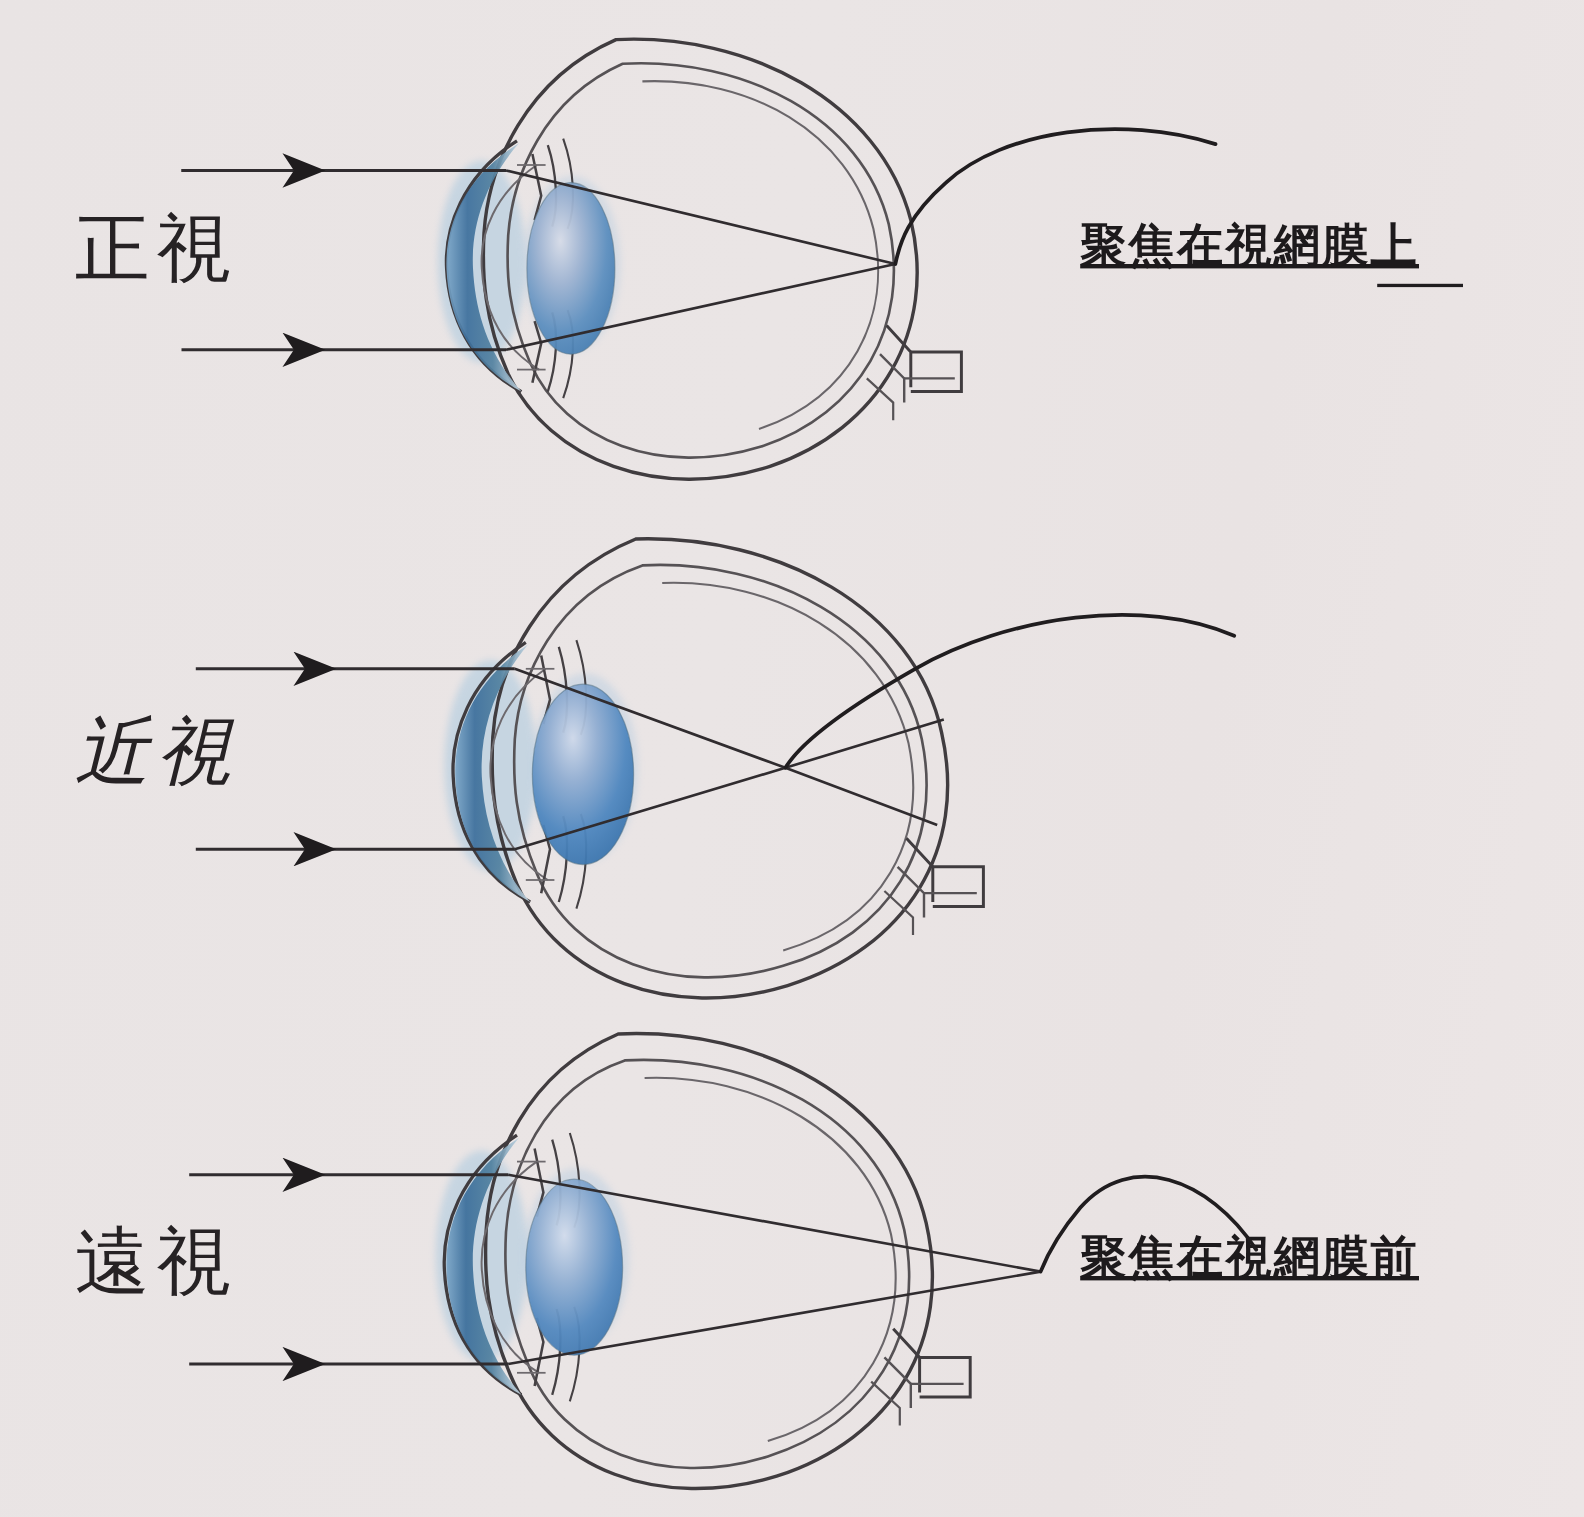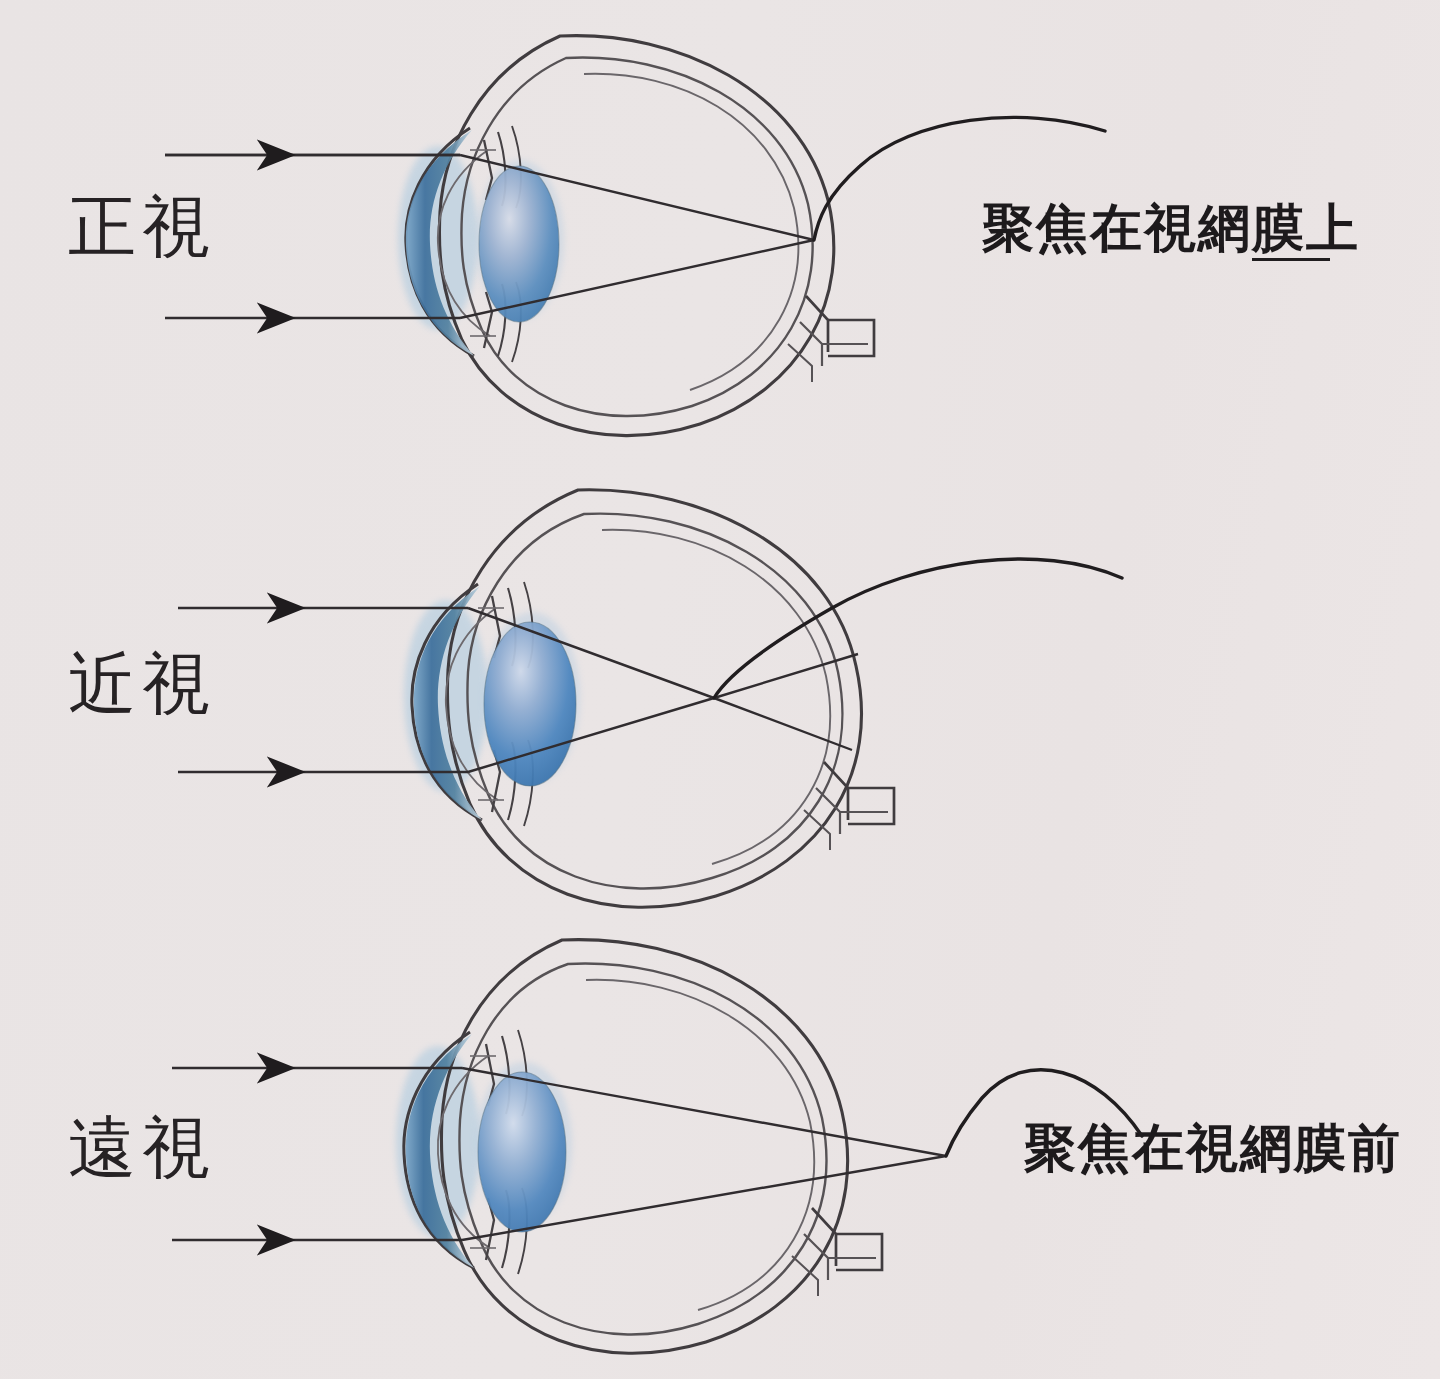--- a/index.html
+++ b/index.html
@@ -34,35 +34,36 @@
     width: 250px;
     text-align: left;
     font-size: 68px;
     line-height: 1;
     letter-spacing: 6px;
     color: #262224;
     font-family: "DejaVu Sans", "Liberation Sans", sans-serif;
     font-weight: 400;
   }
   #label-0 { top: 193px; }
-  #label-1 { top: 190px; }
+  #label-1 { top: 190px; font-style: italic; }
   #label-2 { top: 194px; }
 
   .annotation {
     position: absolute;
-    font-size: 52px;
+    font-size: 42px;
     line-height: 1.05;
     letter-spacing: 2px;
     color: #1d1a1c;
     white-space: nowrap;
     font-family: "DejaVu Sans", "Liberation Sans", sans-serif;
     font-weight: 600;
+    text-decoration: underline;
   }
   #ann-0 { left: 982px; top: 201px; }
-  #ann-1 { left: 1024px; top: 661px; }
+  #ann-1 { left: 982px; top: 661px; }
 
   .diagram-svg {
     position: absolute;
     left: 0;
     top: 0;
     width: 1440px;
     height: 460px;
     pointer-events: none;
   }
   .underline-mark {

